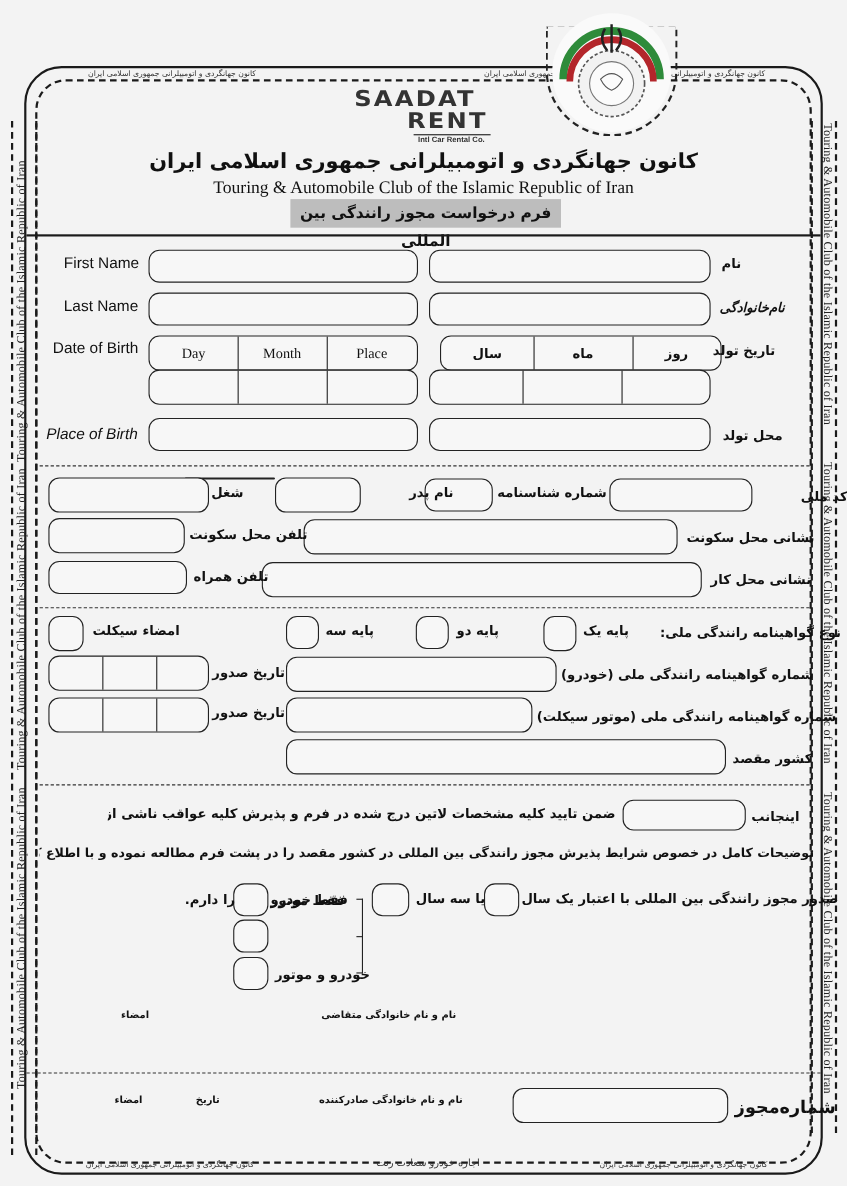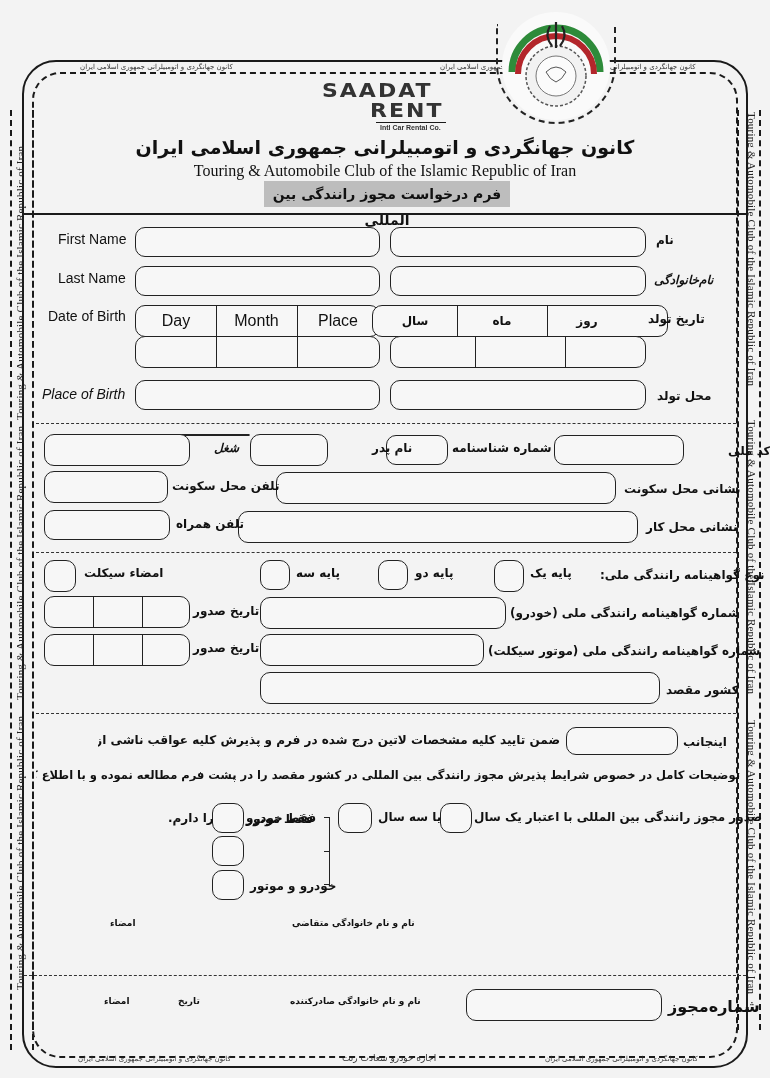--- a/index.html
+++ b/index.html
@@ -33,21 +33,21 @@
 
   .hline { position: absolute; height: 0; border-top: 2px solid #1a1a1a; }
   .dline { position: absolute; height: 0; border-top: 1.5px dashed #333; }
 
   .box { position: absolute; border: 1.5px solid #222; border-radius: 10px; background: #f7f7f7; }
   .cell-div { position: absolute; top: 0; bottom: 0; width: 0; border-left: 1.5px solid #222; }
 
   .lbl-en { position: absolute; font-family: "Liberation Sans", sans-serif; font-size: 14px; white-space: nowrap; }
   .lbl-fa { position: absolute; font-family: "DejaVu Sans", sans-serif; font-weight: bold; font-size: 12px; white-space: nowrap; direction: rtl; }
   .lbl-fa-sm { position: absolute; font-family: "DejaVu Sans", sans-serif; font-weight: bold; font-size: 9px; white-space: nowrap; direction: rtl; }
-  .cell-lbl { position: absolute; top: 0; height: 100%; display: flex; align-items: center; justify-content: center; font-size: 16px; font-family: Liberation Sans, sans-serif; }
+  .cell-lbl { position: absolute; top: 0; height: 100%; display: flex; align-items: center; justify-content: center; font-size: 13px; font-family: Liberation Serif, serif; }
   .cell-lbl-fa { font-family: "DejaVu Sans", sans-serif; font-weight: bold; font-size: 12px; direction: rtl; }
 
   .bracket { position: absolute; border: 1.5px solid #222; border-left: none; width: 6px; }
   .bracket-tick { position: absolute; width: 6px; border-top: 1.5px solid #222; }
 </style>
 </head>
 <body>
 
 <div class="frame-solid" style="left:22px; top:60px; width:726px; height:1008px;"></div>
 <div class="frame-dash" style="left:32px; top:72px; width:706px; height:986px;"></div>
@@ -110,21 +110,21 @@
   <div class="cell-lbl" style="left:80px; width:81px;">Month</div>
   <div class="cell-lbl" style="left:161px; width:82px;">Place</div>
 </div>
 <div class="box" style="left:135px; top:336px; width:245px; height:32px;">
   <div class="cell-div" style="left:80px;"></div>
   <div class="cell-div" style="left:161px;"></div>
   <div class="abs" style="left:0; top:0; width:80px; height:100%;"></div>
   <div class="abs" style="left:80px; top:0; width:81px; height:100%;"></div>
   <div class="abs" style="left:161px; top:0; width:82px; height:100%;"></div>
 </div>
-<div class="box" style="left:372px; top:305px; width:296px; height:32px;">
+<div class="box" style="left:400px; top:305px; width:256px; height:32px;">
   <div class="cell-div" style="left:84px;"></div>
   <div class="cell-div" style="left:174px;"></div>
   <div class="cell-lbl cell-lbl-fa" style="left:0; width:84px;">سال</div>
   <div class="cell-lbl cell-lbl-fa" style="left:84px; width:90px;">ماه</div>
   <div class="cell-lbl cell-lbl-fa" style="left:174px; width:80px;">روز</div>
 </div>
 <div class="box" style="left:390px; top:336px; width:256px; height:32px;">
   <div class="cell-div" style="left:84px;"></div>
   <div class="cell-div" style="left:174px;"></div>
   <div class="abs" style="left:0; top:0; width:84px; height:100%;"></div>
@@ -140,21 +140,21 @@
 
 <div class="dline" style="left:36px; top:423px; width:700px;"></div>
 
 <div class="lbl-fa" style="left:728px; top:444px;">کد ملی</div>
 <div class="box" style="left:554px; top:435px; width:130px; height:30px;"></div>
 <div class="lbl-fa" style="left:452px; top:441px;">شماره شناسنامه</div>
 <div class="box" style="left:386px; top:435px; width:62px; height:30px;"></div>
 <div class="lbl-fa" style="left:333px; top:441px;margin-left:39px;">نام پدر</div>
 <div class="box" style="left:168px; top:434px; width:82px; height:0;"></div>
 <div class="box" style="left:250px; top:434px; width:78px; height:32px;"></div>
-<div class="lbl-fa" style="left:214px; top:441px;font-style:italic;">شغل</div>
+<div class="lbl-fa" style="left:192px; top:441px;">شغل</div>
 <div class="box" style="left:44px; top:434px; width:146px; height:32px;"></div>
 
 <div class="lbl-fa" style="left:624px; top:482px;">نشانی محل سکونت</div>
 <div class="box" style="left:276px; top:472px; width:340px; height:32px;"></div>
 <div class="lbl-fa" style="left:172px; top:479px;">تلفن محل سکونت</div>
 <div class="box" style="left:44px; top:471px; width:124px; height:32px;"></div>
 
 <div class="lbl-fa" style="left:646px; top:520px;">نشانی محل کار</div>
 <div class="box" style="left:238px; top:511px; width:400px; height:32px;"></div>
 <div class="lbl-fa" style="left:176px; top:517px;">تلفن همراه</div>

